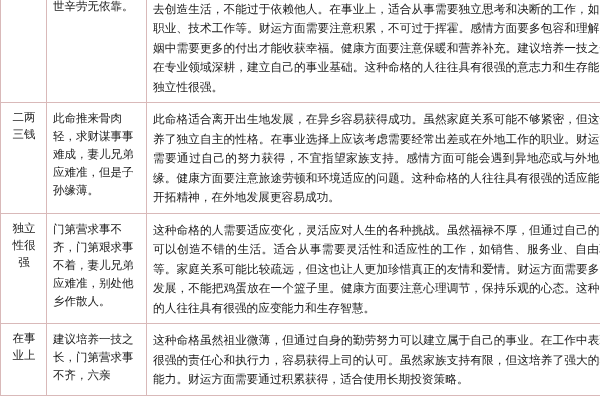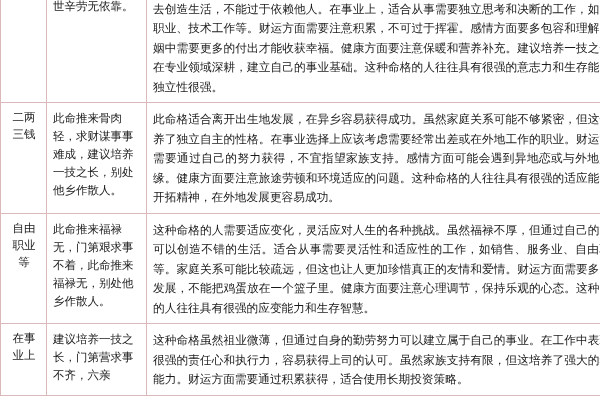--- a/index.html
+++ b/index.html
@@ -82,32 +82,32 @@
           </td>
         <td class="col-desc">
             <span class="desc-inner">虽然不需勤劳苦心事业，但是子孙缘薄，晚年需要靠自己。这种命格的人往往需要自己努力去创造生活，不能过于依赖他人。在事业上，适合从事需要独立思考和决断的工作，如自由职业、技术工作等。财运方面需要注意积累，不可过于挥霍。感情方面要多包容和理解，婚姻中需要更多的付出才能收获幸福。健康方面要注意保暖和营养补充。建议培养一技之长，在专业领域深耕，建立自己的事业基础。这种命格的人往往具有很强的意志力和生存能力，独立性很强。</span>
           </td>
       </tr>
       <tr>
         <td class="col-weight">
             <span class="weight-inner">二两三钱</span>
           </td>
         <td class="col-poem">
-            <span class="poem-inner">此命推来骨肉轻，求财谋事事难成，建议培养一技之长，别处他乡作散人。</span>
+            <span class="poem-inner">此命推来骨肉轻，求财谋事事难成，妻儿兄弟应难准，但是子孙缘薄。</span>
           </td>
         <td class="col-desc">
             <span class="desc-inner">此命格适合离开出生地发展，在异乡容易获得成功。虽然家庭关系可能不够紧密，但这也培养了独立自主的性格。在事业选择上应该考虑需要经常出差或在外地工作的职业。财运方面需要通过自己的努力获得，不宜指望家族支持。感情方面可能会遇到异地恋或与外地人结缘。健康方面要注意旅途劳顿和环境适应的问题。这种命格的人往往具有很强的适应能力和开拓精神，在外地发展更容易成功。</span>
           </td>
       </tr>
       <tr>
         <td class="col-weight">
-            <span class="weight-inner">自由职业等</span>
+            <span class="weight-inner">独立性很强</span>
           </td>
         <td class="col-poem">
-            <span class="poem-inner">此命推来福禄无，门第艰求事不着，此命推来福禄无，别处他乡作散人。</span>
+            <span class="poem-inner">门第营求事不齐，门第艰求事不着，妻儿兄弟应难准，别处他乡作散人。</span>
           </td>
         <td class="col-desc">
             <span class="desc-inner">这种命格的人需要适应变化，灵活应对人生的各种挑战。虽然福禄不厚，但通过自己的努力可以创造不错的生活。适合从事需要灵活性和适应性的工作，如销售、服务业、自由职业等。家庭关系可能比较疏远，但这也让人更加珍惜真正的友情和爱情。财运方面需要多元化发展，不能把鸡蛋放在一个篮子里。健康方面要注意心理调节，保持乐观的心态。这种命格的人往往具有很强的应变能力和生存智慧。</span>
           </td>
       </tr>
       <tr>
         <td class="col-weight">
             <span class="weight-inner">在事业上</span>
           </td>
         <td class="col-poem">

